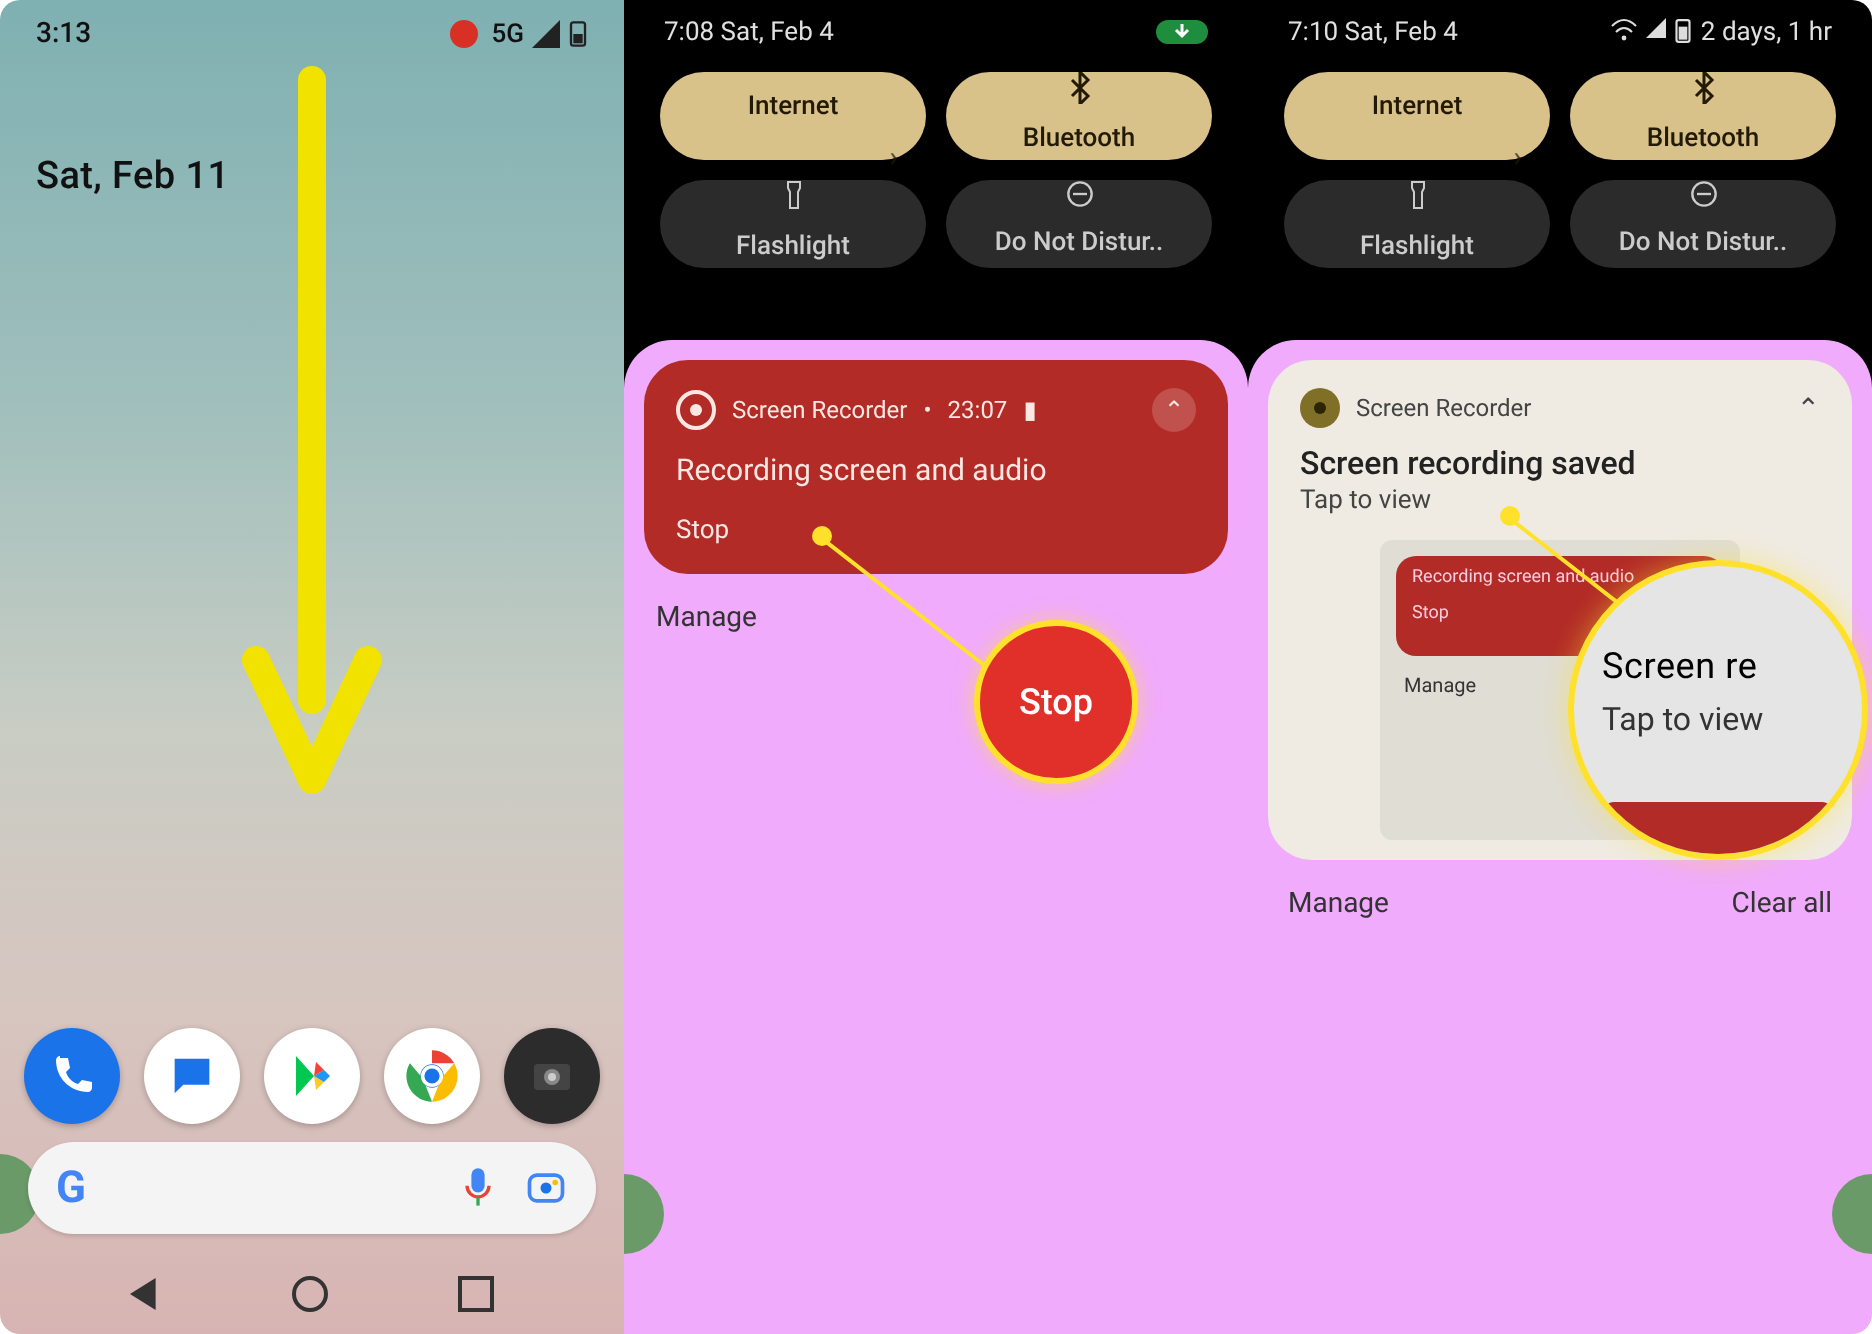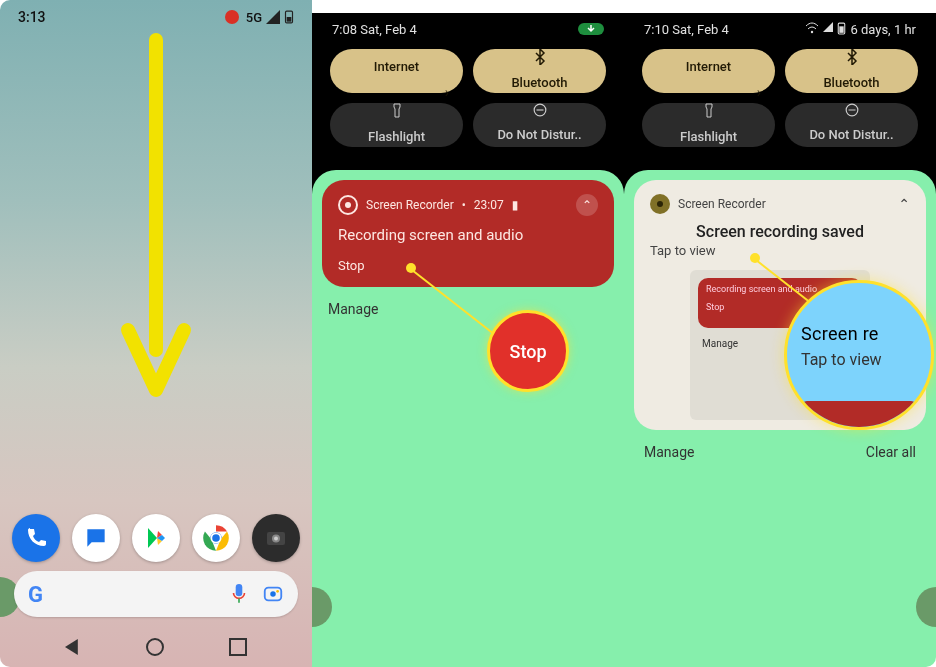--- a/index.html
+++ b/index.html
@@ -44,55 +44,55 @@
   .g-logo{font-weight:700; font-size:22px;}
   .g-logo span:nth-child(1){color:#4285f4;}
   .g-logo span:nth-child(2){color:#ea4335;}
   .mic-lens{margin-left:auto;display:flex;gap:14px;align-items:center;}
   .navbar{position:absolute;bottom:0;left:0;right:0;height:40px;display:flex;justify-content:space-evenly;align-items:center;}
   .nav-tri,.nav-circ,.nav-sq{width:18px;height:18px;}
   .nav-circ{border:2px solid #333;border-radius:50%;}
   .nav-sq{border:2px solid #333;}
   .fab{position:absolute;left:-20px;bottom:50px;width:40px;height:40px;border-radius:50%;background:#6a9a68;}
   
-  .dark-top{background:#000;height:194px;padding:0 10px;margin-top:13px;}
+  .dark-top{background:#000;height:194px;padding:0 10px;}
   .dark-status{display:flex;justify-content:space-between;align-items:center;color:#e0e0e0;font-size:13px;padding:6px 10px 0 10px;height:26px;}
   .qs-grid{display:grid;grid-template-columns:1fr 1fr;gap:10px;padding:10px 8px;}
   .tile{height:44px;border-radius:22px;display:flex;align-items:center;gap:10px;padding:0 14px;font-size:13px;font-weight:500;flex-direction:column;}
   .tile.on{background:#d8c289;color:#221a05;}
   .tile.off{background:#2b2b2b;color:#ccc;}
   .tile .chev{margin-left:auto;font-size:14px;opacity:.7;}
-  .shade{background:#86efac;position:absolute;top:170px;left:0;right:0;bottom:0;border-radius:24px 24px 0 0;padding:10px;}
+  .shade{background:#f0abfc;position:absolute;top:170px;left:0;right:0;bottom:0;border-radius:24px 24px 0 0;padding:10px;}
   
   .rec-card{background:#b22b27;border-radius:22px;color:#fde7e2;padding:14px 16px;}
   .rec-head{display:flex;align-items:center;gap:8px;font-size:12px;}
   .rec-icon{width:20px;height:20px;border-radius:50%;border:2px solid #fde7e2;display:flex;align-items:center;justify-content:center;}
   .rec-chev{margin-left:auto;width:22px;height:22px;border-radius:50%;background:rgba(255,255,255,.18);display:flex;align-items:center;justify-content:center;font-size:12px;}
   .rec-title{font-size:15px;margin:10px 0 14px 0;}
   .rec-stop{font-size:13px;}
   .manage{font-size:14px;color:#333;margin:14px 6px;}
   
   .callout-dot{width:10px;height:10px;border-radius:50%;background:#ffe12b;position:absolute;}
   .callout-line{position:absolute;height:2px;background:#ffe12b;transform-origin:0 0;}
   .big-stop{position:absolute;width:82px;height:82px;border-radius:50%;background:#e1302a;border:3px solid #ffe12b;display:flex;align-items:center;justify-content:center;color:#fff;font-size:18px;font-weight:500;box-shadow:0 0 10px #ffe12b88;}
   
   .saved-card{background:#efebe2;border-radius:22px;padding:14px 16px 10px;color:#222;}
   .saved-head{display:flex;gap:8px;align-items:center;font-size:12px;color:#444;}
   .saved-icon{width:20px;height:20px;border-radius:50%;background:#807027;display:flex;align-items:center;justify-content:center;}
   .saved-chevu{margin-left:auto;font-size:14px;}
-  .saved-title{font-size:16px;font-weight:500;margin-top:8px;text-align:center;}
+  .saved-title{font-size:16px;font-weight:500;margin-top:8px;}
   .saved-sub{font-size:13px;color:#444;margin-top:2px;}
   .thumb{margin:12px auto 0;width:180px;height:150px;background:#e0ddd4;border-radius:6px;position:relative;overflow:hidden;}
   .thumb .mini-rec{background:#b22b27;margin:8px 8px 0;height:50px;border-radius:10px;color:#fcd;font-size:9px;padding:6px 8px;}
   .thumb .mini-manage{font-size:10px;color:#333;margin:10px 0 0 12px;}
   .share{color:#6c6a18;font-size:14px;margin:18px 2px 6px;}
   .bottom-actions{display:flex;justify-content:space-between;padding:14px 10px 0;font-size:14px;color:#333;}
   .fab-g{position:absolute;right:-20px;bottom:40px;width:40px;height:40px;border-radius:50%;background:#6a9a68;}
   
-  .mag{position:absolute;width:150px;height:150px;border-radius:50%;background:#7dd3fc;border:3px solid #ffe12b;box-shadow:0 0 14px #ffe12b77;overflow:hidden;}
+  .mag{position:absolute;width:150px;height:150px;border-radius:50%;background:#e5e5e5;border:3px solid #ffe12b;box-shadow:0 0 14px #ffe12b77;overflow:hidden;}
   .mag .l1{font-size:18px;color:#000;margin:40px 0 6px 14px;font-weight:400;letter-spacing:.3px;}
   .mag .l2{font-size:16px;color:#333;margin-left:14px;}
   .dot-rec{width:14px;height:14px;border-radius:50%;background:#d93025;display:inline-block;vertical-align:-2px;margin-right:3px;}
   .pill{background:#1e8e3e;border-radius:10px;padding:1px 8px;color:#fff;font-size:11px;display:inline-flex;align-items:center;}
 </style>
 </head>
 <body>
 
 <div class="panel p1">
   <div class="status">
@@ -103,20 +103,21 @@
       <svg width="14" height="14" viewBox="0 0 10 10">
           <path d="M0 10L10 10L10 0Z" fill="#222"></path>
         </svg>
       <svg width="10" height="14" viewBox="0 0 8 12">
           <rect x="1" y="1" width="6" height="10" rx="1" fill="none" stroke="#222"></rect>
           <rect x="2" y="6" width="4" height="4" fill="#222"></rect>
         </svg>
     </span>
   </div>
   <div class="date-weather">
+    <div class="date">Sat, Feb 11</div>
   </div>
 
   <div class="arrow-wrap">
     <svg width="80" height="380" viewBox="0 0 80 380">
       <path d="M40 10 L40 320" stroke="#f2e200" stroke-width="14" stroke-linecap="round"></path>
       <path d="M12 300 L40 360 L68 300" stroke="#f2e200" stroke-width="14" fill="none" stroke-linecap="round" stroke-linejoin="round"></path>
     </svg>
   </div>
 
   <div class="dock">
@@ -259,21 +260,21 @@
             <path d="M1 4c4-4 8-4 12 0M3 7c2.6-2.6 5.4-2.6 8 0" stroke="#ddd" fill="none"></path>
             <circle cx="7" cy="10" r="1.2" fill="#ddd"></circle>
           </svg>
         <svg width="10" height="10" viewBox="0 0 10 10">
             <path d="M0 10L10 10 10 0z" fill="#ddd"></path>
           </svg>
         <svg width="9" height="13" viewBox="0 0 8 12">
             <rect x="1" y="1" width="6" height="10" rx="1" stroke="#ddd" fill="none"></rect>
             <rect x="2" y="4" width="4" height="6" fill="#ddd"></rect>
           </svg>
-        <span>6 days, 1 hr</span>
+        <span>2 days, 1 hr</span>
       </span>
     </div>
     <div class="qs-grid">
       <div class="tile on">
         <svg width="16" height="16" viewBox="0 0 16 16">
             <path d="M1 5c4-4 10-4 14 0M3 8c3-3 7-3 10 0M6 11c1.3-1.3 2.7-1.3 4 0" stroke="#221a05" fill="none" stroke-width="1.8"></path>
             <circle cx="8" cy="13" r="1.3" fill="#221a05"></circle>
           </svg>
         <span>Internet</span>
           <span class="chev">›</span>

